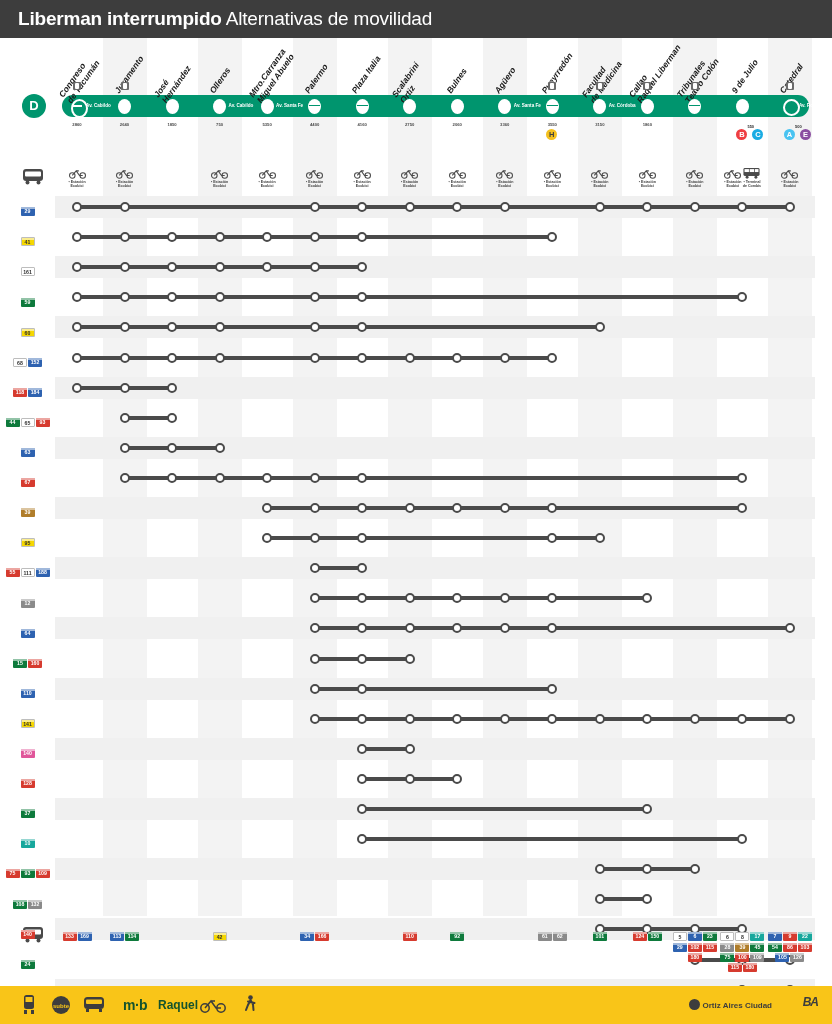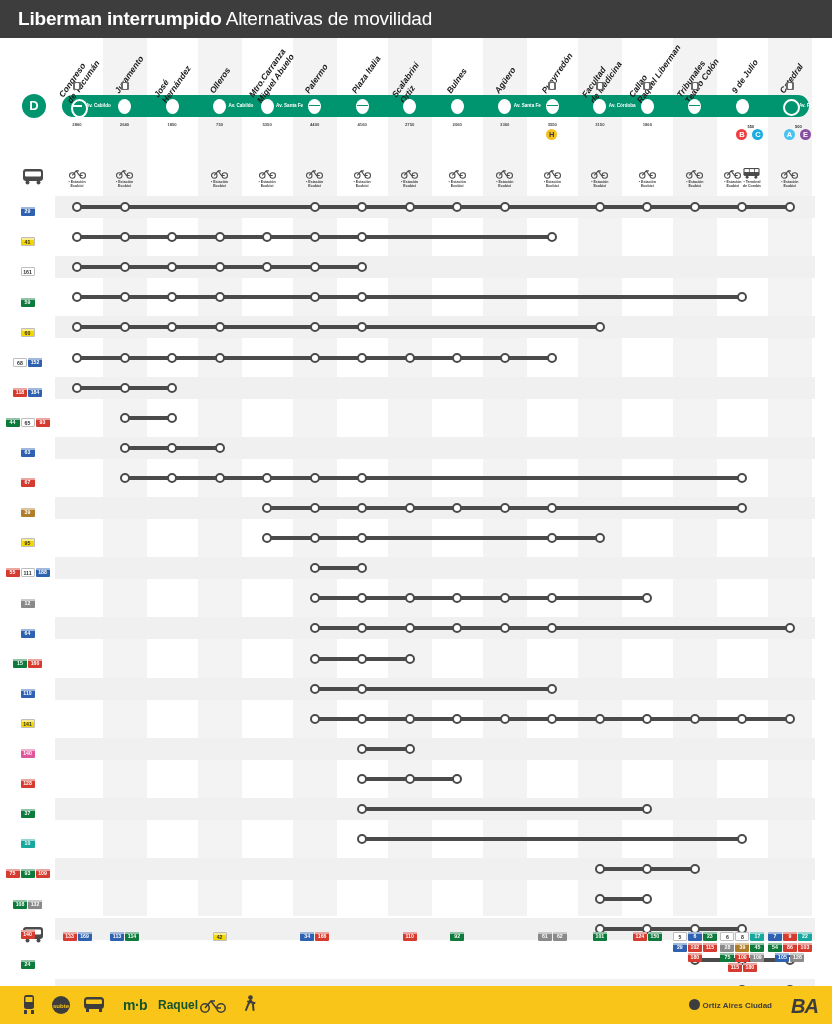--- a/index.html
+++ b/index.html
@@ -116,21 +116,21 @@
   .bstack .brow{white-space:nowrap;line-height:10px;}
   
   #footer{
     position:absolute;left:0;top:986px;width:832px;height:38px;
     background:#f9c518;
   }
   .fitem{position:absolute;top:8px;color:#14532d;}
   #footer .ftaxis{font-size:12px;font-weight:bold;top:12px;}
   #footer .fmob{font-size:14px;font-weight:bold;top:11px;letter-spacing:-.5px;}
   #balogo{
-    position:absolute;right:14px;top:9px;font-size:20px;font-weight:bold;
+    position:absolute;right:14px;top:9px;font-size:12px;font-weight:bold;
     color:#3d3d3d;font-style:italic;letter-spacing:-1px;text-align:right;
   }
   #bacity{
     position:absolute;right:60px;top:13px;font-size:8px;font-weight:bold;color:#3d3d3d;
     white-space:nowrap;
   }
   #bacity .seal{
     display:inline-block;width:11px;height:11px;border-radius:50%;
     background:#3d3d3d;vertical-align:-2px;margin-right:3px;
   }

